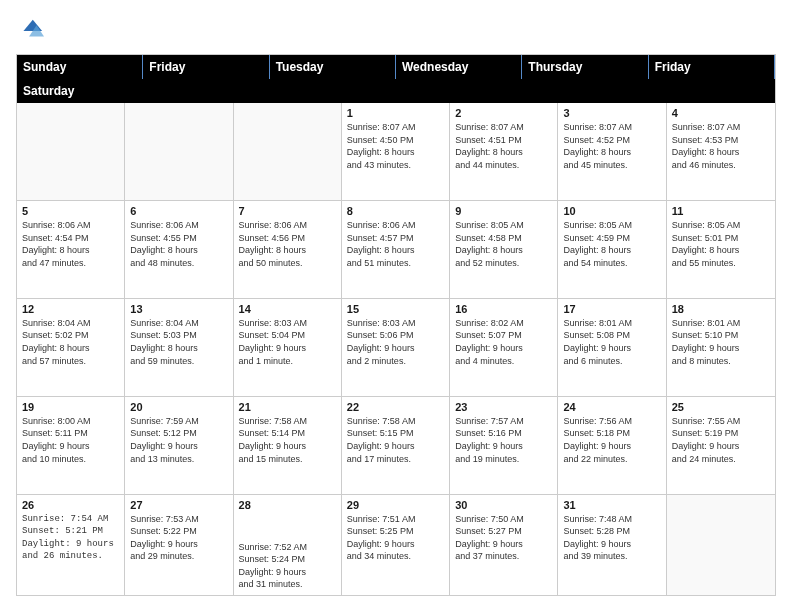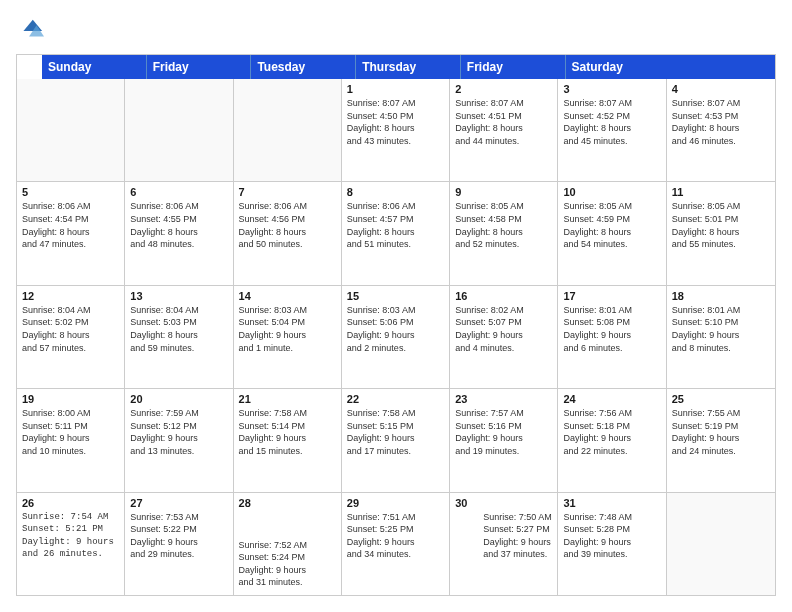--- a/index.html
+++ b/index.html
@@ -47,23 +47,22 @@
       color: #333;
     }
     .calendar {
       flex: 1;
       display: flex;
       flex-direction: column;
       border: 1px solid #ccc;
     }
     .cal-header-row {
       display: grid;
-      grid-template-columns: repeat(7, 1fr);
-      background: #1d4ed8;
-      margin-left: 25px;
+      grid-template-columns: repeat(6, 1fr);
+      background: #000000;
     }
     .cal-header-cell {
       color: #fff;
       font-size: 12px;
       font-weight: bold;
       padding: 5px 6px;
       border-right: 1px solid #5589c8;
       text-align: left;
     }
     .cal-header-cell:last-child { border-right: none; }
@@ -121,20 +120,21 @@
       <div class="calendar-title"></div>
       <div class="calendar-subtitle"></div>
     </div>
   </div>
 
   <div class="calendar">
     <div class="cal-header-row">
     <div class="cal-header-cell">Sunday</div>
         <div class="cal-header-cell">Friday</div>
         <div class="cal-header-cell">Tuesday</div>
+        <div class="cal-header-cell">Wednesday</div>
         <div class="cal-header-cell">Thursday</div>
         <div class="cal-header-cell">Friday</div>
         <div class="cal-header-cell">Saturday</div>
       </div>
     <div class="cal-body">
     <div class="cal-week">
           <div class="cal-cell empty"></div>
           <div class="cal-cell empty"></div>
           <div class="cal-cell empty"></div>
           <div class="cal-cell">
@@ -343,21 +343,21 @@
           </div>
           <div class="cal-cell">
             <span class="day-num">29</span>
             <div class="cell-info" style="white-space: pre-line;">Sunrise: 7:51 AM
 Sunset: 5:25 PM
 Daylight: 9 hours
 and 34 minutes.</div>
           </div>
           <div class="cal-cell">
             <span class="day-num">30</span>
-            <div class="cell-info" style="white-space: pre-line; margin-left: 28px;">Sunrise: 7:50 AM
+            <div class="cell-info" style="white-space: pre-line;">Sunrise: 7:50 AM
 Sunset: 5:27 PM
 Daylight: 9 hours
 and 37 minutes.</div>
           </div>
           <div class="cal-cell">
             <span class="day-num">31</span>
             <div class="cell-info" style="white-space: pre-line;">Sunrise: 7:48 AM
 Sunset: 5:28 PM
 Daylight: 9 hours
 and 39 minutes.</div>

